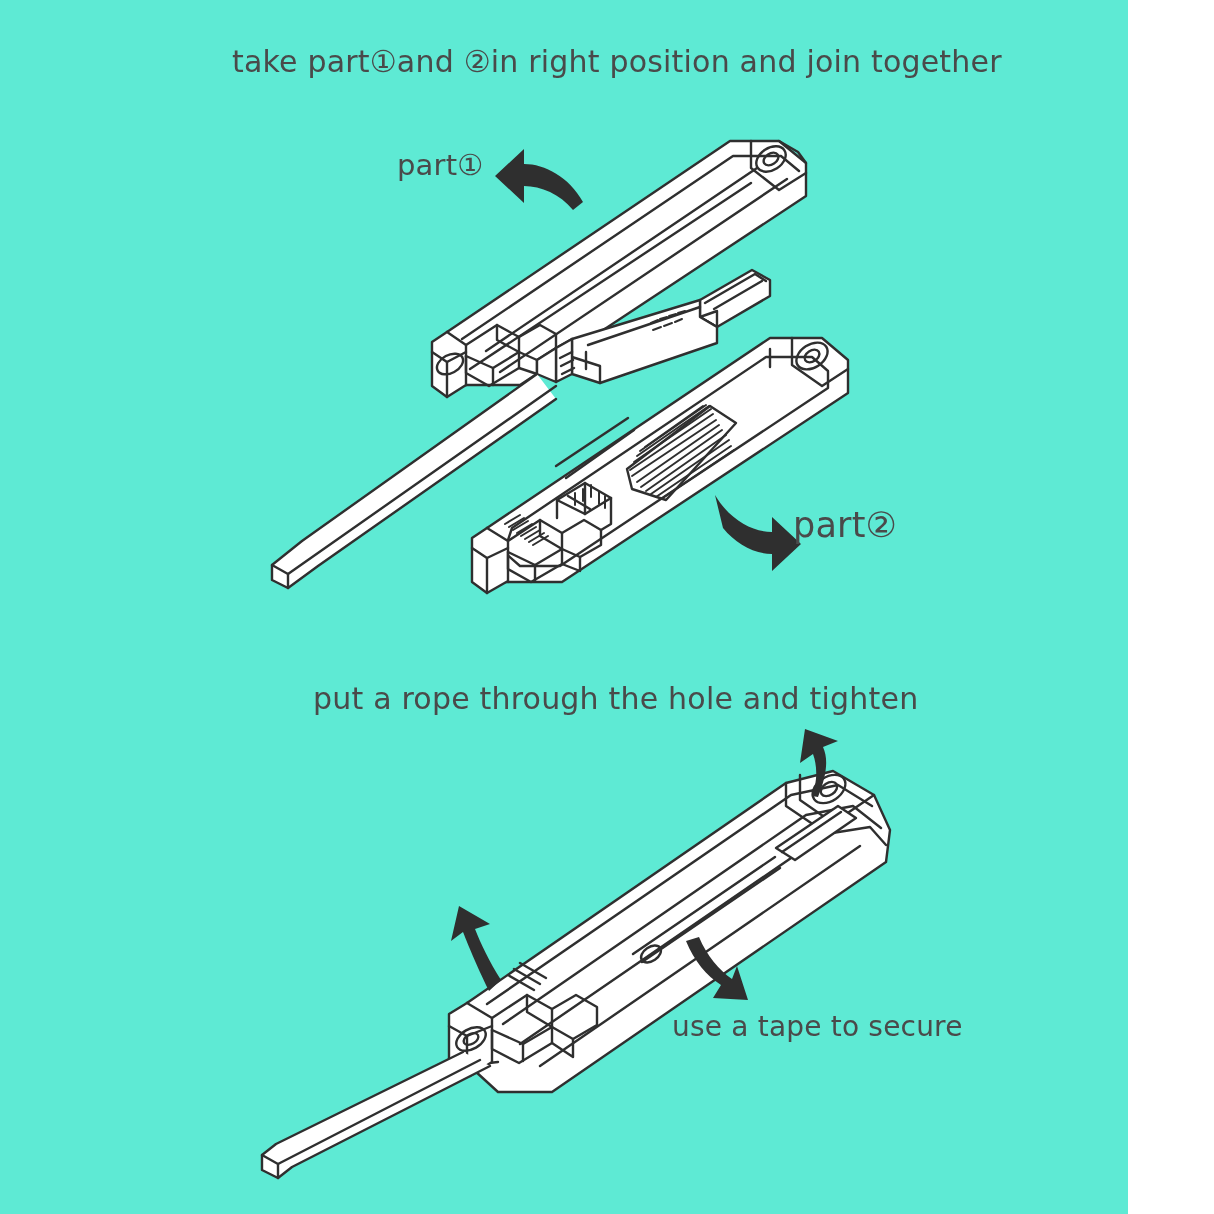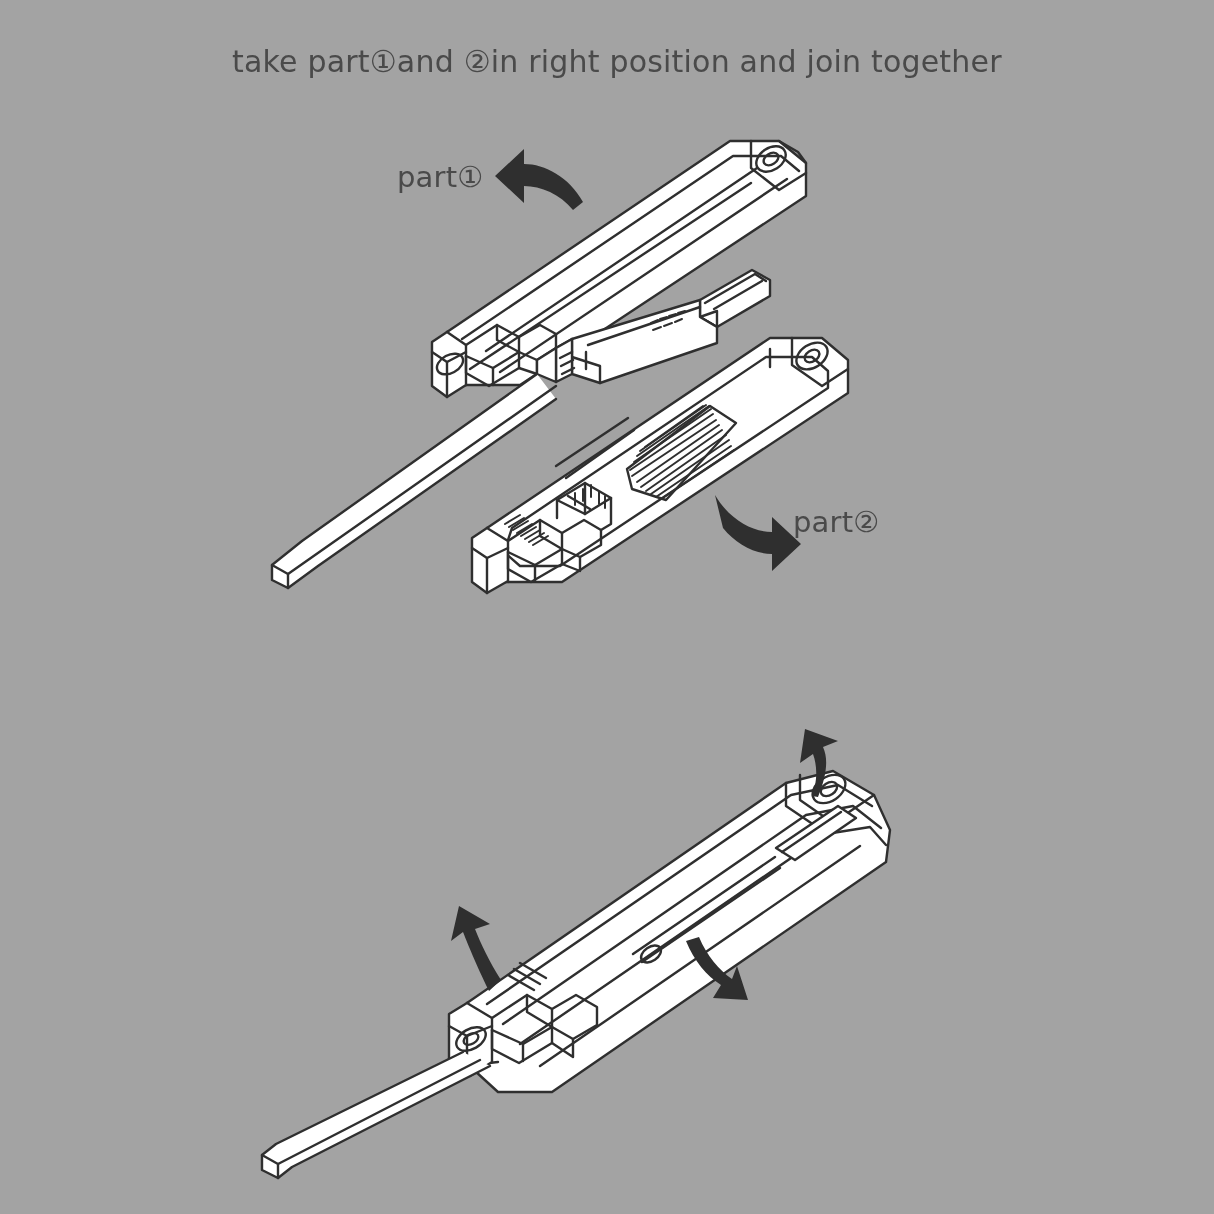--- a/index.html
+++ b/index.html
@@ -9,45 +9,45 @@
   }
   body {
     width: 1214px;
     height: 1214px;
     overflow: hidden;
     font-family: "DejaVu Sans", sans-serif;
     color: #3b3b3b;
   }
   #sheet {
     position: relative;
-    width: 1214px;
+    width: 1128px;
     height: 1214px;
-    background: #a3a3a3;
+    background: #5eead4;
   }
   .caption {
     position: absolute;
     font-family: "DejaVu Sans", sans-serif;
     color: #4a4a4a;
     white-space: nowrap;
     letter-spacing: 0.2px;
   }
   #title-step1 {
     left: 232px;
     top: 44px;
     font-size: 30px;
   }
   #label-part1 {
     left: 397px;
-    top: 160px;
+    top: 148px;
     font-size: 29px;
   }
   #label-part2 {
     left: 793px;
     top: 505px;
-    font-size: 29px;
+    font-size: 35px;
   }
   #title-step2 {
     left: 313px;
     top: 681px;
     font-size: 30px;
   }
   #label-nylon {
     left: 205px;
     top: 864px;
     font-size: 28px;
@@ -266,17 +266,19 @@
       </g>
     </g>
   </svg>
 
   <div class="caption" id="title-step1">take part①and ②in right position and join together</div>
 
   <div class="caption" id="label-part1">part①</div>
 
   <div class="caption" id="label-part2">part②</div>
 
-
-
+  <div class="caption" id="title-step2">put a rope through the hole and tighten</div>
+
+
+  <div class="caption" id="label-tape-1">use a tape to secure</div>
 
 
 </div>
 
 </body></html>

